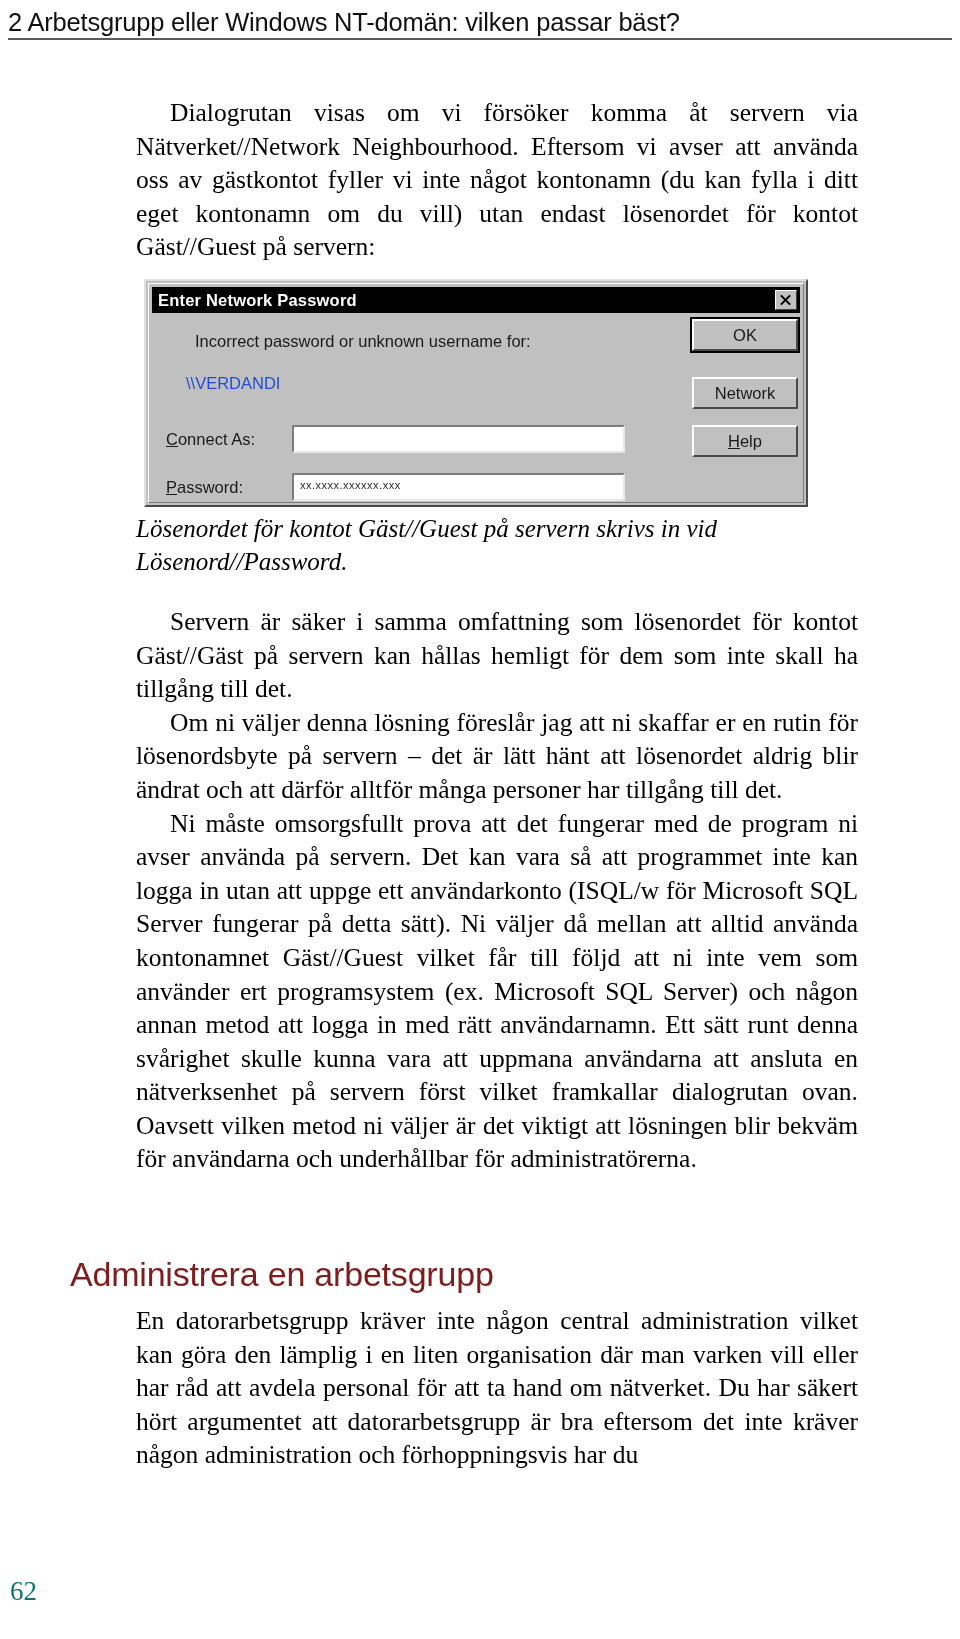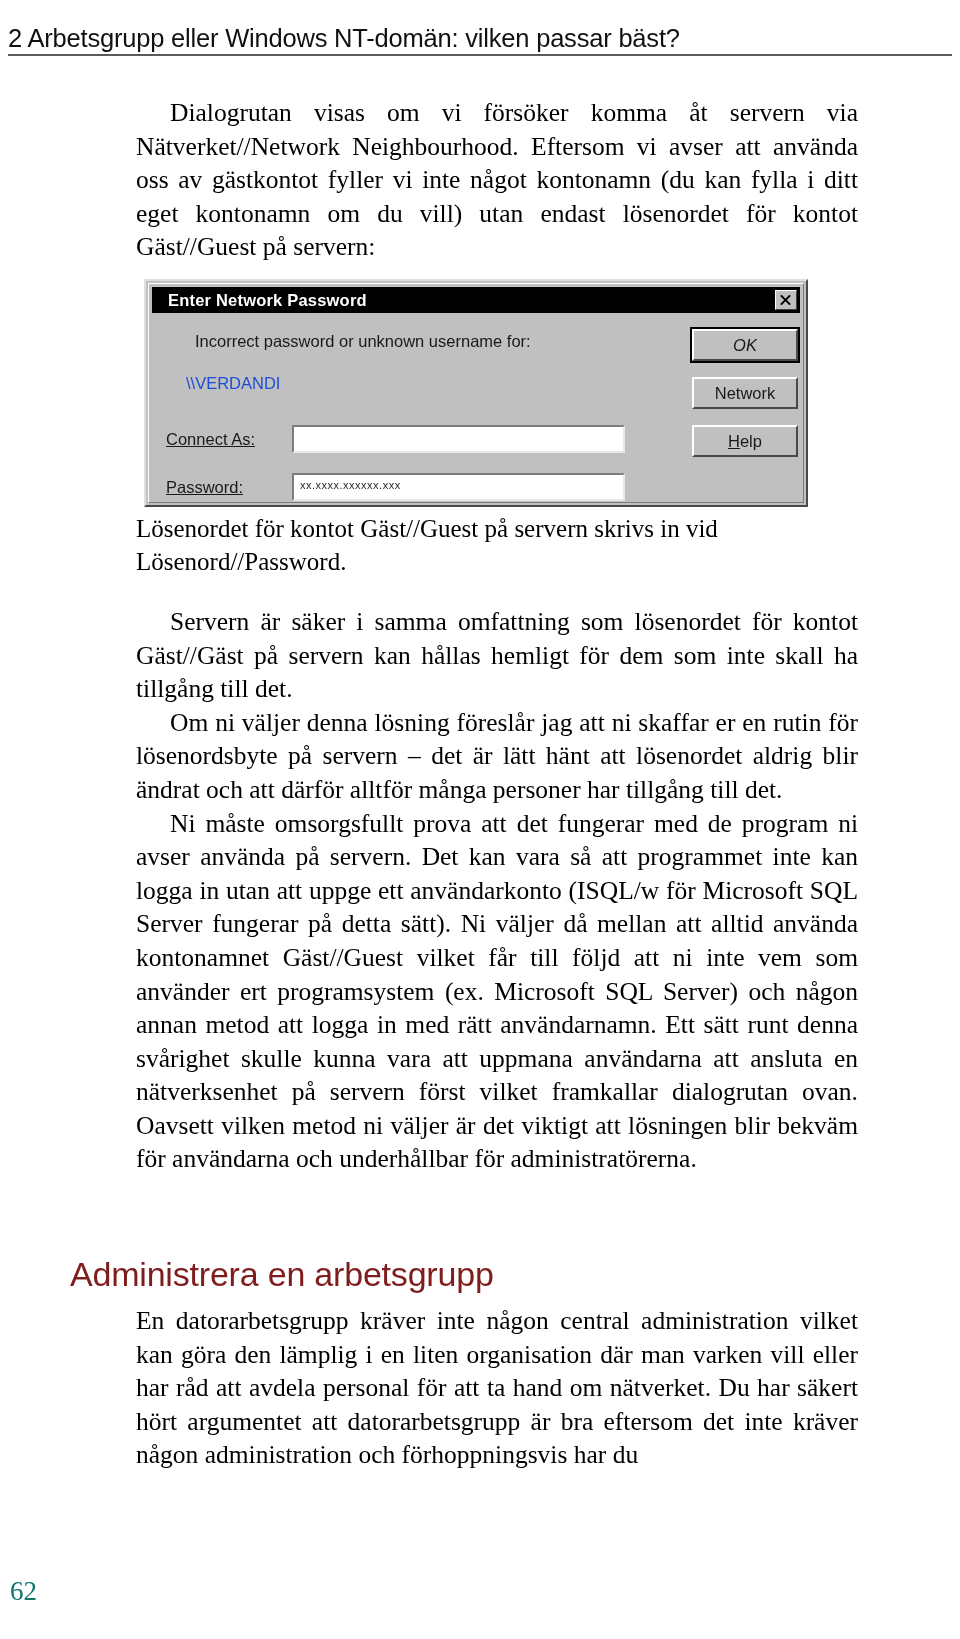--- a/index.html
+++ b/index.html
@@ -13,21 +13,21 @@
     position: relative;
     font-family: "Liberation Serif", serif;
     color: #000000;
     overflow: hidden;
   }
 
   
   .page-header {
     position: absolute;
     left: 0;
-    top: 24px;
+    top: 8px;
     width: 960px;
     height: 42px;
   }
   .page-header .head-text {
     position: absolute;
     left: 8px;
     top: 0;
     font-family: "Liberation Sans", sans-serif;
     font-size: 25.5px;
     font-weight: 400;
@@ -60,20 +60,21 @@
     text-justify: inter-word;
     hyphens: none;
   }
   p.body.indent {
     text-indent: 34px;
   }
   p.caption {
     margin: 0;
     font-size: 25px;
     line-height: 33.5px;
+    font-style: italic;
     text-align: left;
   }
   .gap-after-caption  { height: 26px; }
 
   h2.section {
     margin: 0;
     font-family: "Liberation Sans", sans-serif;
     font-size: 34px;
     font-weight: 400;
     line-height: 32px;
@@ -130,21 +131,21 @@
     height: 26px;
     background: #000000;
     display: flex;
     align-items: center;
     justify-content: space-between;
   }
   .titlebar .title-text {
     color: #ffffff;
     font-size: 16.5px;
     font-weight: 700;
-    padding-left: 16px;
+    padding-left: 6px;
     letter-spacing: 0.2px;
     white-space: nowrap;
   }
   .close-btn {
     width: 22px;
     height: 20px;
     margin-right: 3px;
     background: #c0c0c0;
     border-top: 1.5px solid #ffffff;
     border-left: 1.5px solid #ffffff;
@@ -198,21 +199,20 @@
   }
   .field-row.row-connect { top: 110px; }
   .field-row.row-pass    { top: 158px; }
   .field-label {
     position: absolute;
     left: 0;
     top: 5px;
     font-size: 16.5px;
     color: #1a1a1a;
     white-space: nowrap;
-    text-decoration: underline;
   }
   .field-label u { text-decoration: underline; }
   .text-input {
     position: absolute;
     left: 126px;
     top: 0;
     width: 333px;
     height: 28px;
     background: #ffffff;
     border-top: 2px solid #7d7d7d;
@@ -247,21 +247,21 @@
     display: flex;
     align-items: center;
     justify-content: center;
     font-size: 16.5px;
     color: #1a1a1a;
   }
   .btn.default {
     outline: 2px solid #000000;
     outline-offset: 0px;
   }
-  .btn-ok     { top: 14px; font-style: italic; }
+  .btn-ok     { top: 4px; }
   .btn-cancel { top: 62px; }
   .btn-help   { top: 110px; }
   .btn u { text-decoration: underline; }
 </style>
 </head>
 <body>
 
 <div class="page-header">
   <div class="head-text">2  Arbetsgrupp eller Windows NT-domän: vilken passar bäst?</div>
   <div class="head-rule"></div>

